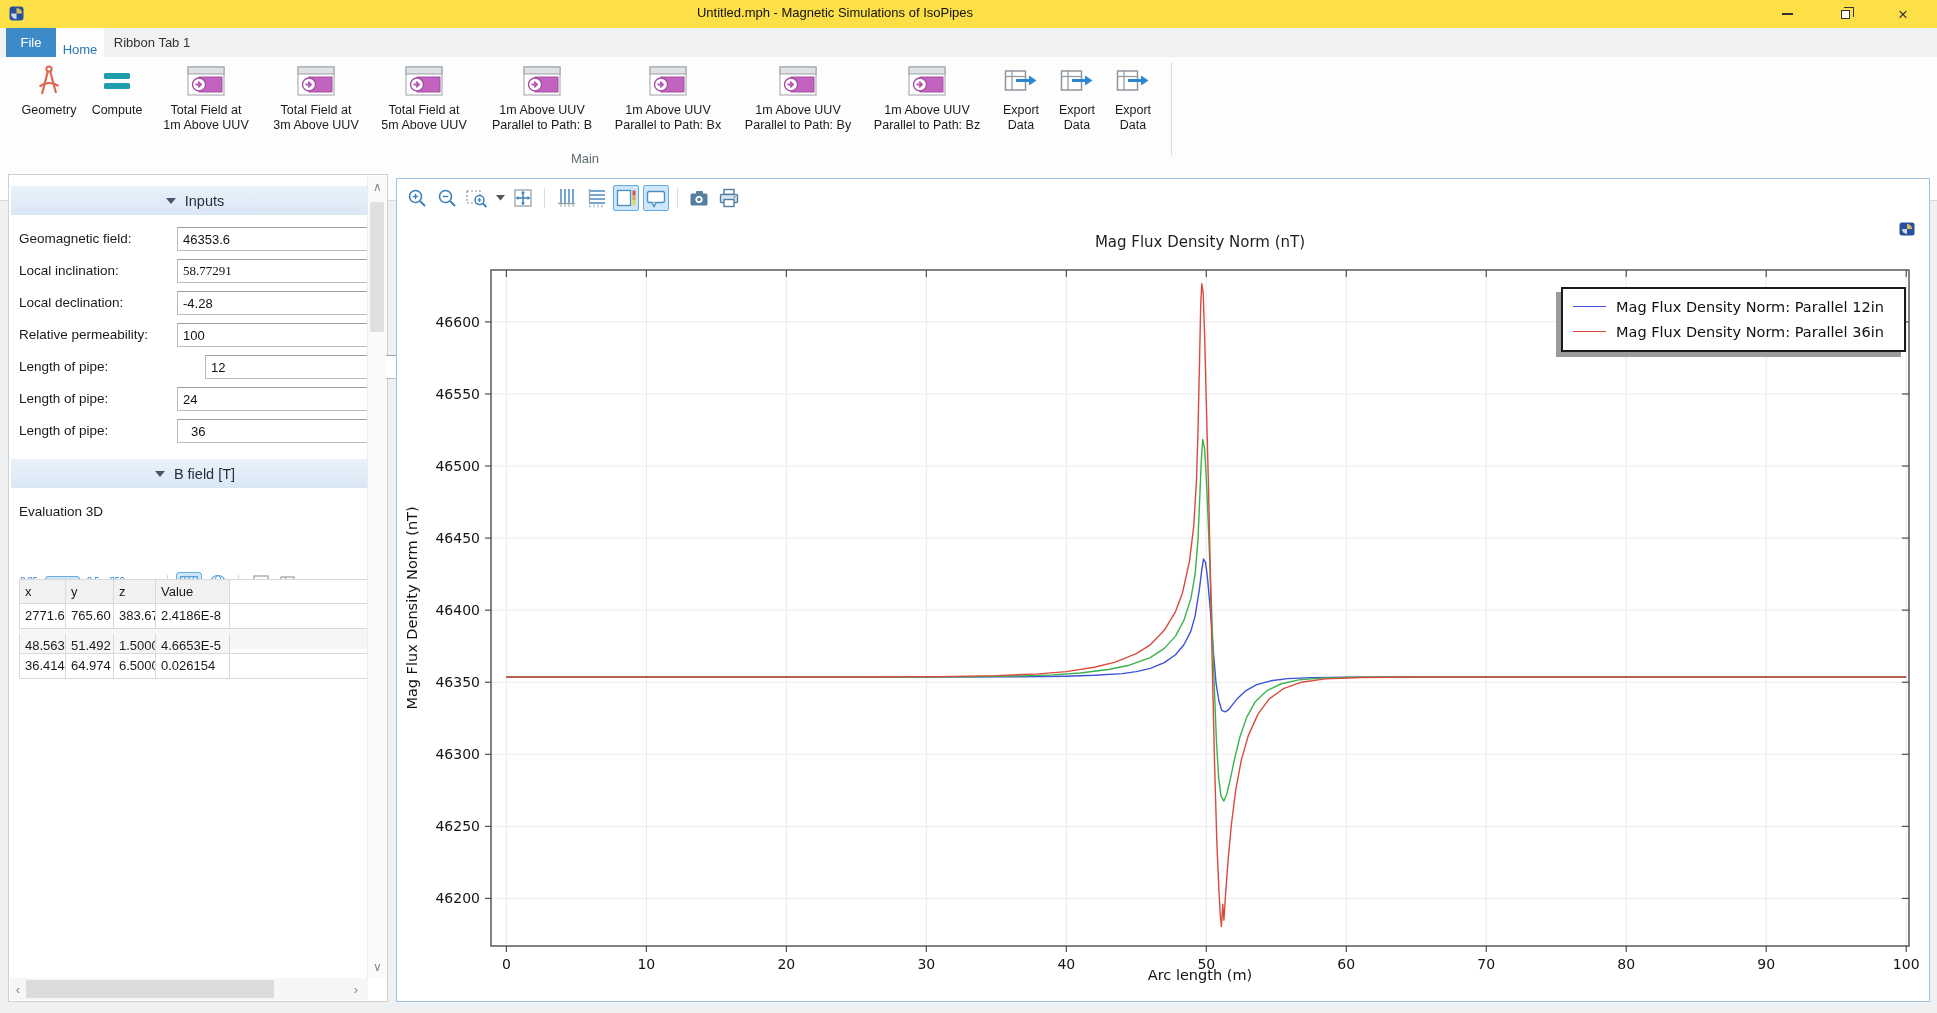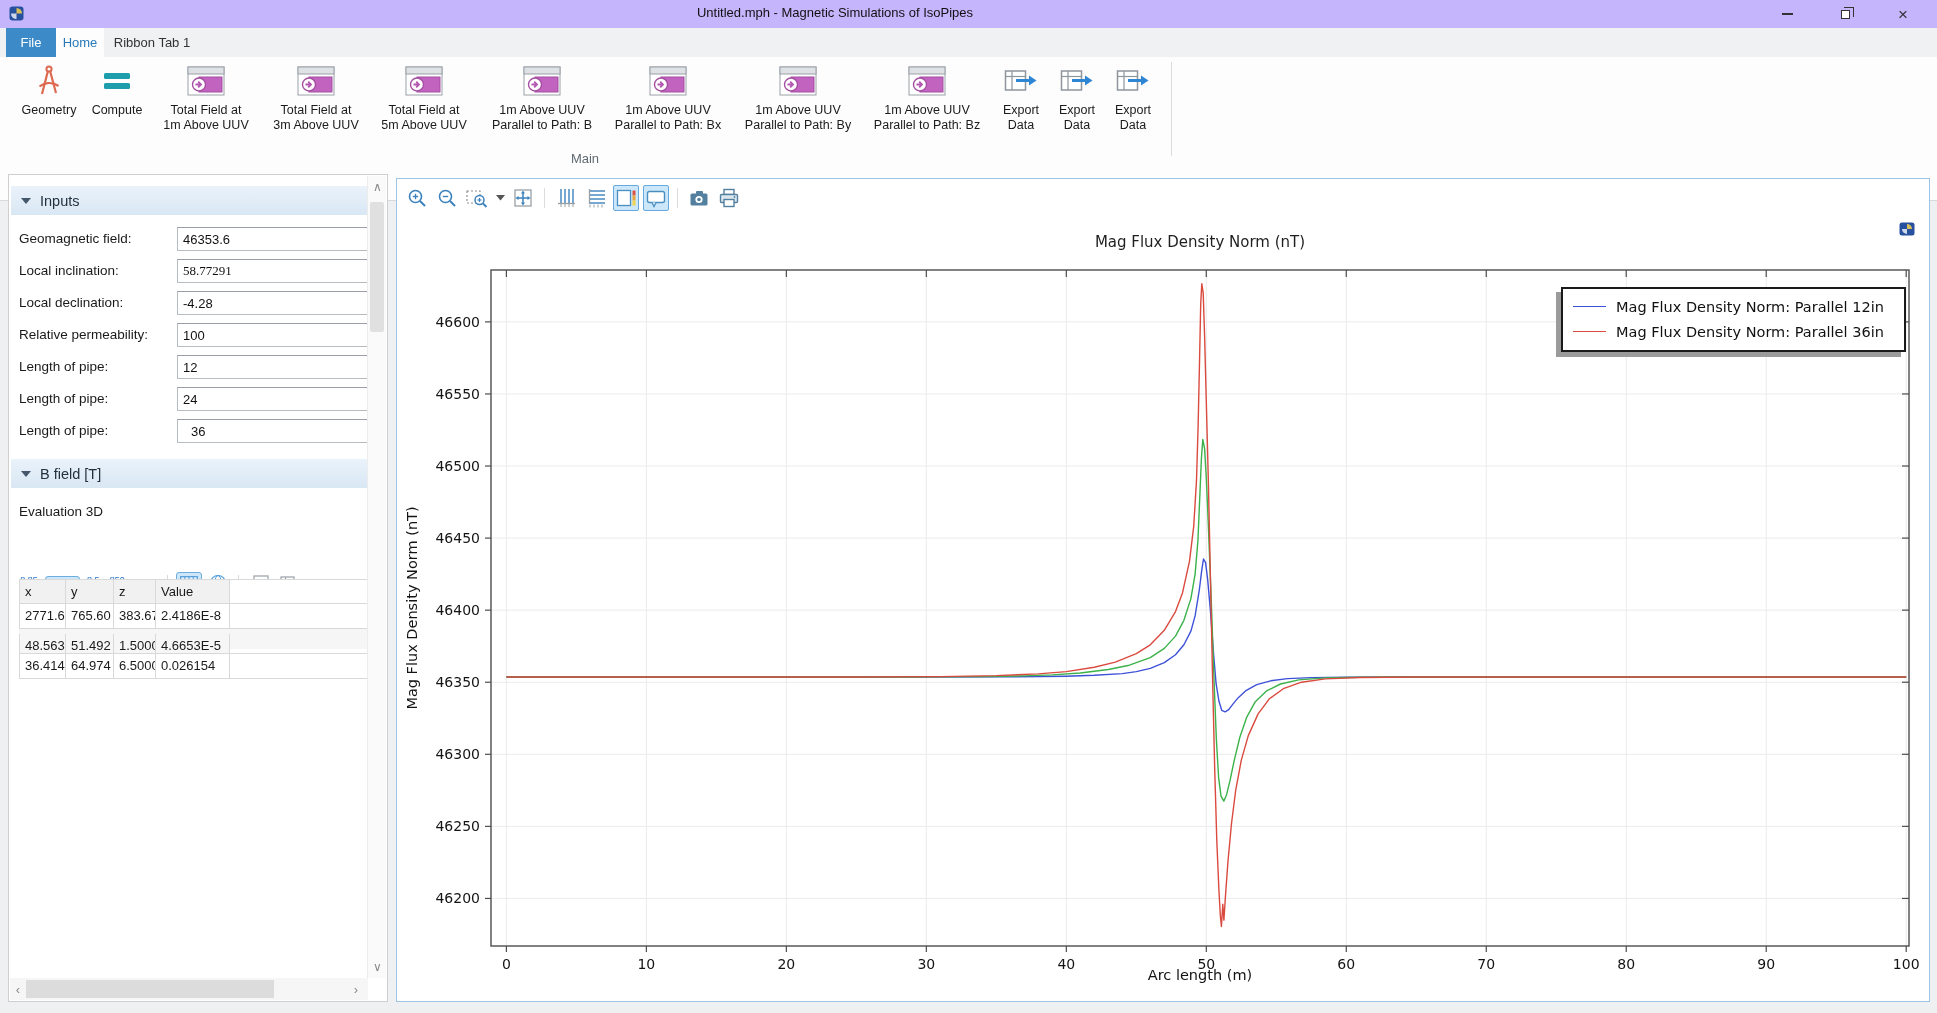--- a/index.html
+++ b/index.html
@@ -1,46 +1,46 @@
 <!DOCTYPE html>
 <html><head>
 <meta charset="utf-8">
 <style>
   * { box-sizing: border-box; margin:0; padding:0; }
   html,body { width:1937px; height:1013px; }
   body { position:relative; background:#eef0f1; font-family:"Liberation Sans",sans-serif; overflow:hidden; color:#1a1a1a; }
 
   
-  .titlebar { position:absolute; left:0; top:0; width:1937px; height:28px; background:#c4b5fd;text-decoration:underline; }
+  .titlebar { position:absolute; left:0; top:0; width:1937px; height:28px; background:#fde047;text-decoration:underline; }
   .app-icon { position:absolute; left:9px; top:6px; width:15px; height:15px; }
   .win-title { position:absolute; left:0; top:5px; width:1670px; text-align:center; font-size:13px; color:#111; }
   .win-btn { position:absolute; top:0; width:46px; height:28px; display:flex; align-items:center; justify-content:center; }
   .min-glyph { width:11px; height:2px; background:#333; }
   .restore-glyph { position:relative; width:9px; height:9px; border:1px solid #333; background:#fff; }
   .restore-glyph::before { content:''; position:absolute; left:2px; top:-4px; width:9px; height:9px; border:1px solid #333; border-left:none; border-bottom:none; }
   .close-glyph { font-size:17px; color:#333; line-height:1; }
 
   
   .tabstrip { position:absolute; left:0; top:28px; width:1937px; height:29px; background:#eff1f2; }
   .tab { position:absolute; top:0; height:29px; display:flex; align-items:center; justify-content:center; font-size:13px; cursor:default; }
   .tab-file { left:6px; width:50px; background:#3d8ac9; color:#fff; }
-  .tab-home { left:56px; width:48px; background:#fdfdfd; color:#2878ba; }
+  .tab-home { left:56px; width:48px; background:#fdfdfd; color:#2878ba;align-items:flex-end; }
   .tab-plain { left:104px; width:96px; color:#333; }
 
   
   .ribbon { position:absolute; left:0; top:57px; width:1937px; height:144px; background:#fdfdfd; border-bottom:1px solid #d9d9d9; }
   .rbtn { position:absolute; top:4px; text-align:center; height:100px; cursor:default; }
   .ricon { height:40px; display:flex; align-items:center; justify-content:center; }
   .rlabel { font-size:12.5px; line-height:15px; color:#1b1b1b; margin-top:2px; }
   .rsep { position:absolute; left:1171px; top:5px; width:1px; height:94px; background:#dcdcdc; }
   .rgroup { position:absolute; left:485px; top:94px; width:200px; text-align:center; font-size:13px; color:#5f6a72; }
 
   
   .sidepanel { position:absolute; left:8px; top:174px; width:380px; height:828px; background:#ffffff; border:1px solid #cfcfcf; }
-  .sec-header { position:absolute; left:2px; width:358px; height:29px; background:linear-gradient(#eaf2fa,#d9e7f4); display:flex; align-items:center; font-size:14.5px; color:#24323f; cursor:default; }
+  .sec-header { position:absolute; left:2px; width:358px; height:29px; background:linear-gradient(#eaf2fa,#d9e7f4); display:flex; align-items:center; font-size:14.5px; color:#24323f; cursor:default;justify-content:center; }
   .sec-tri { width:0; height:0; border-left:5px solid transparent; border-right:5px solid transparent; border-top:6px solid #44576b; margin:0 9px 0 10px; }
   .frow-label { position:absolute; left:10px; height:24px; line-height:24px; font-size:13.5px; color:#1a1a1a; }
   .frow-input { position:absolute; left:168px; width:192px; height:24px; border:1px solid #b7bcc1; border-top-color:#9aa0a6; background:#fff; font-family:"Liberation Sans",sans-serif; font-size:13px; padding-left:5px; color:#111; }
   .eval-label { position:absolute; left:10px; top:329px; font-size:13.5px; color:#1a1a1a; }
   .fmtbar { position:absolute; left:6px; top:355px; height:30px; display:flex; align-items:center;margin-top:40px; }
   .fmt-num { color:#2472c8; font-size:9px; line-height:9.5px; text-align:center; padding:2px 4px; cursor:default; }
   .fmt-one { color:#2472c8; font-size:11px; padding:2px 4px; cursor:default; }
   .fmt-btn { border:1px solid #6aaede; background:#cde6f9; border-radius:3px; padding:3px 3px; margin:0 2px; cursor:default; }
   .fmt-btn-plain { border:1px solid transparent; padding:3px 3px; margin:0 1px; cursor:default; }
   .fmt-sep { width:1px; height:20px; background:#d8d8d8; margin:0 6px; }
@@ -284,21 +284,21 @@
 
   <div class="frow-label" style="top:52px;">Geomagnetic field:</div>
   <input class="frow-input" style="top: 52px;" value="46353.6">
   <div class="frow-label" style="top:84px;">Local inclination:</div>
   <input class="frow-input" style="top: 84px; font-family: Liberation Serif, serif;" value="58.77291">
   <div class="frow-label" style="top:116px;">Local declination:</div>
   <input class="frow-input" style="top: 116px;" value="-4.28">
   <div class="frow-label" style="top:148px;">Relative permeability:</div>
   <input class="frow-input" style="top: 148px;" value="100">
   <div class="frow-label" style="top:180px;">Length of pipe:</div>
-  <input class="frow-input" style="top: 180px;" value="12">
+  <input class="frow-input" style="top: 180px; margin-left: 28px;" value="12">
   <div class="frow-label" style="top:212px;">Length of pipe:</div>
   <input class="frow-input" style="top: 212px;" value="24">
   <div class="frow-label" style="top:244px;">Length of pipe:</div>
   <input class="frow-input" style="top: 244px; padding-left: 13px;" value="36">
 
   <div class="sec-header" style="top:284px;">
     <span class="sec-tri"></span>
     <span>B field [T]</span>
   </div>
 

